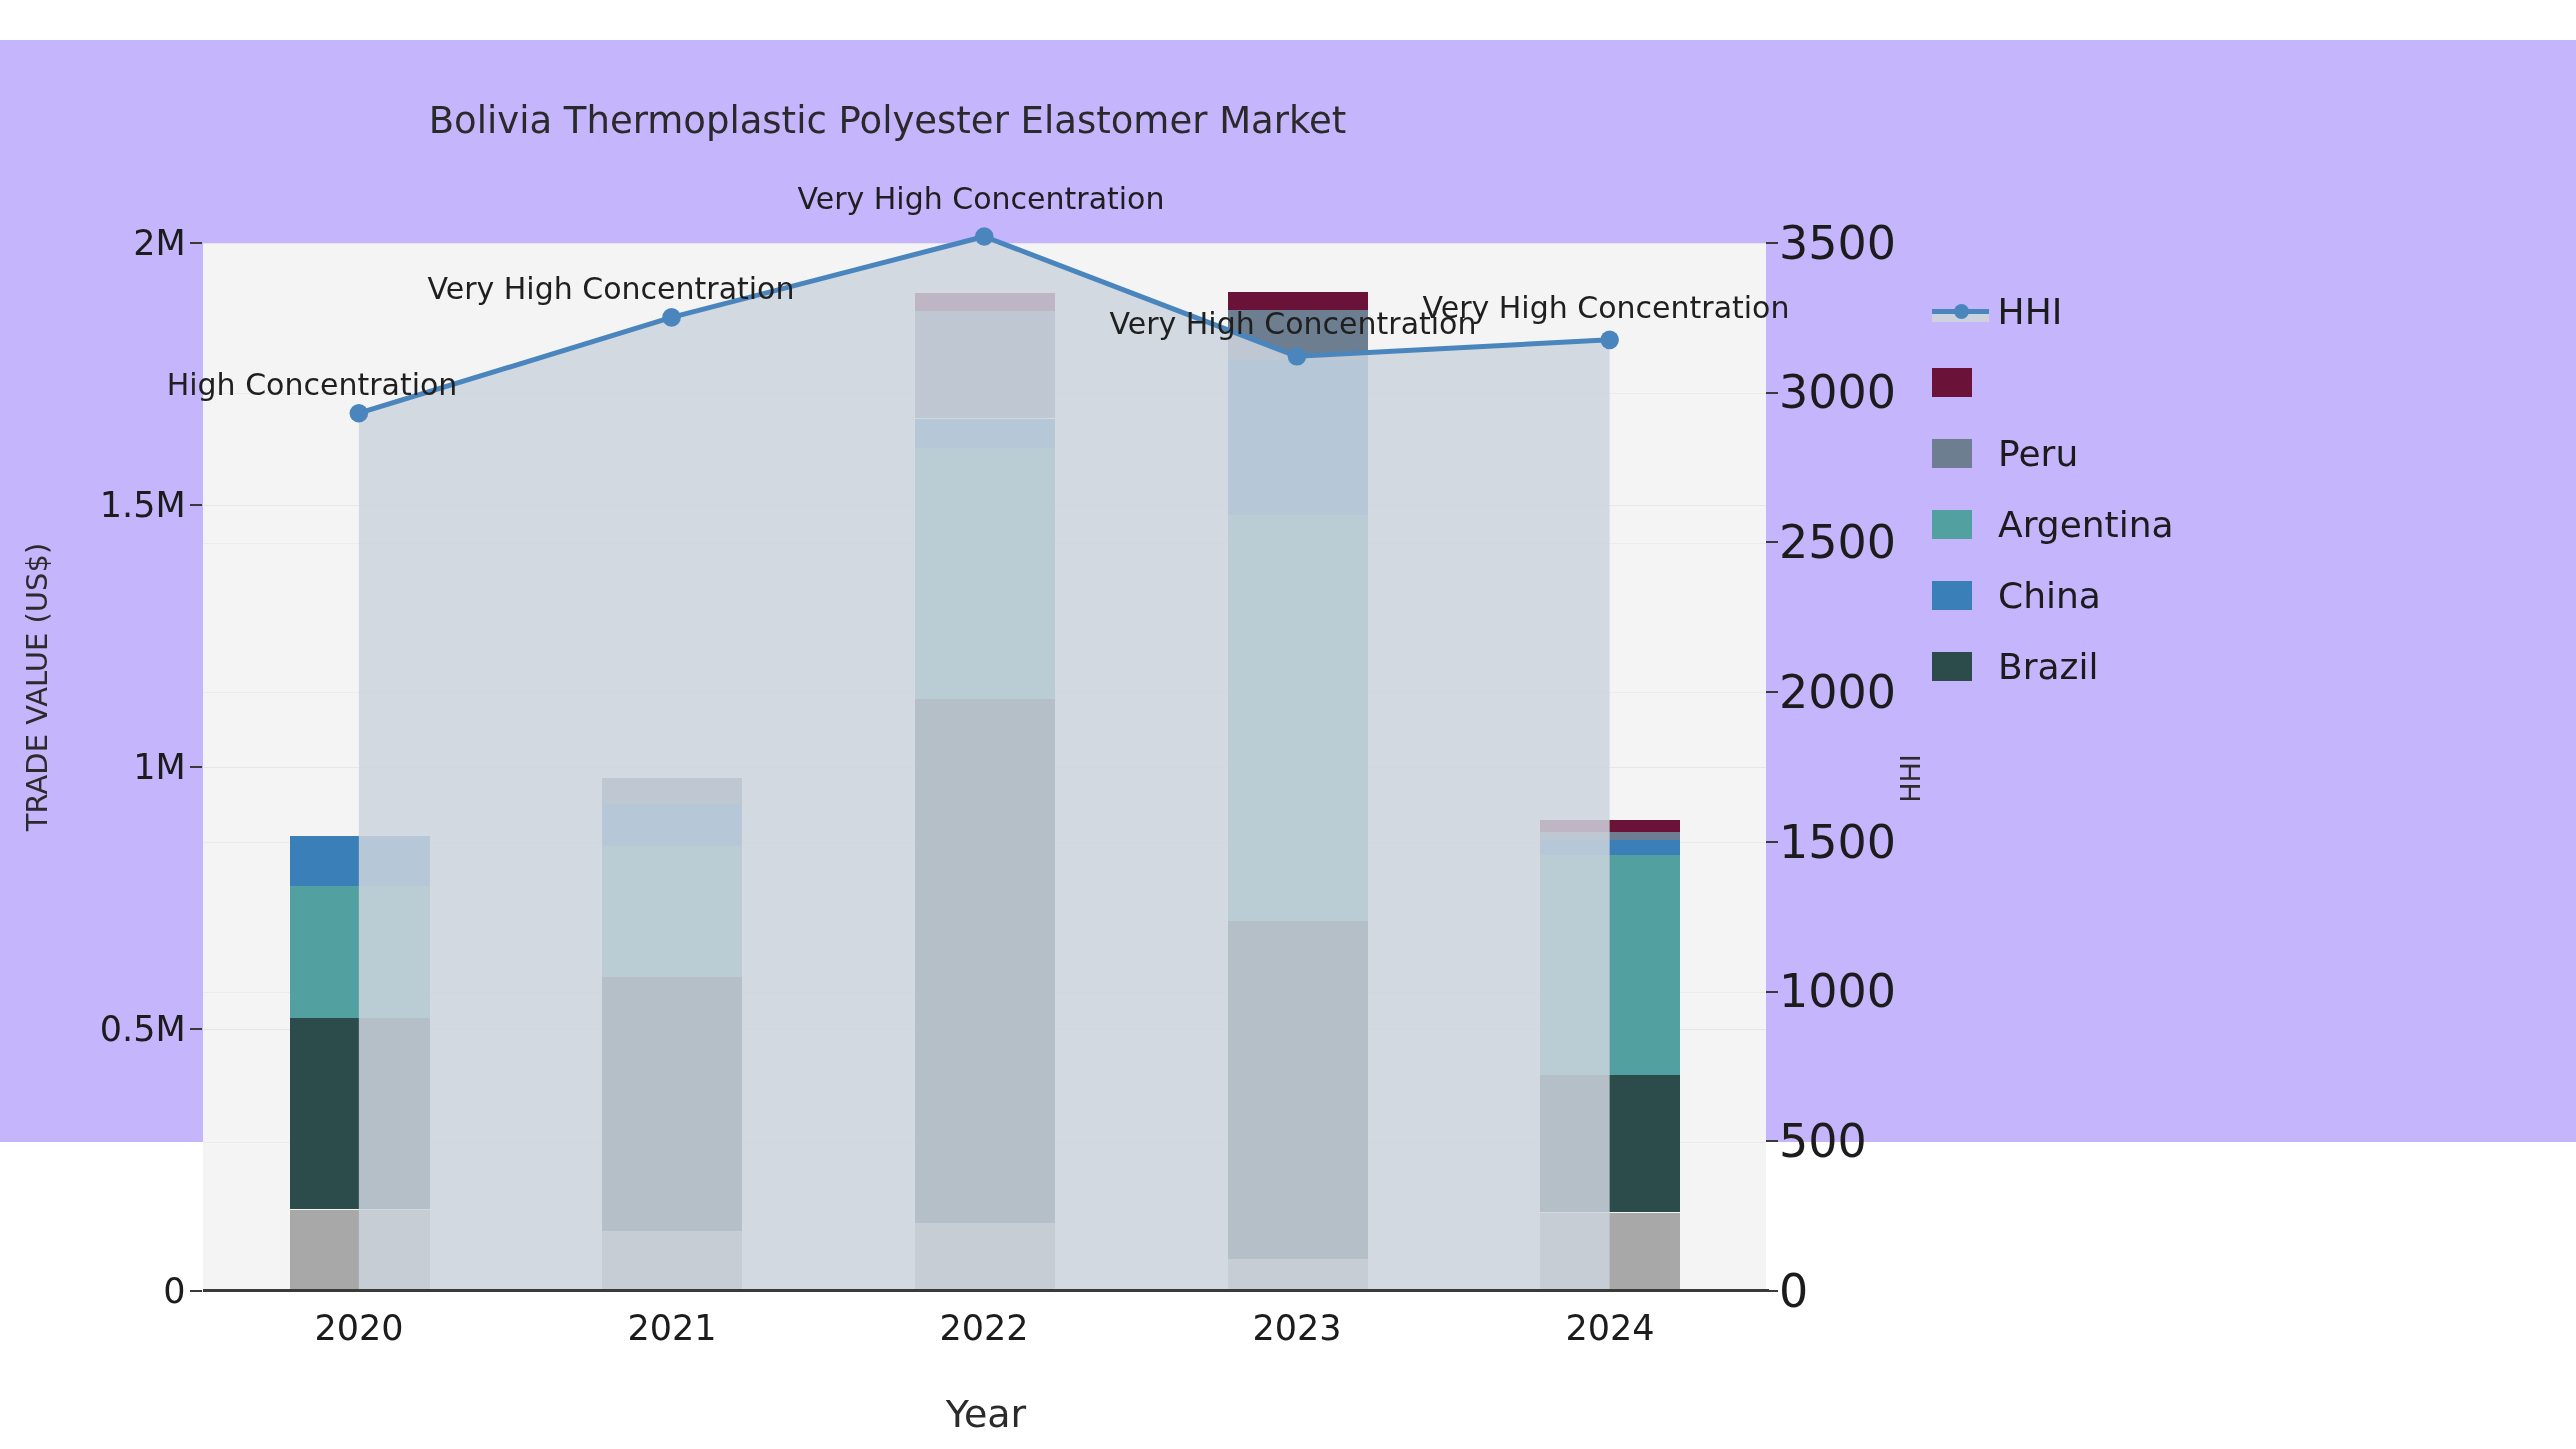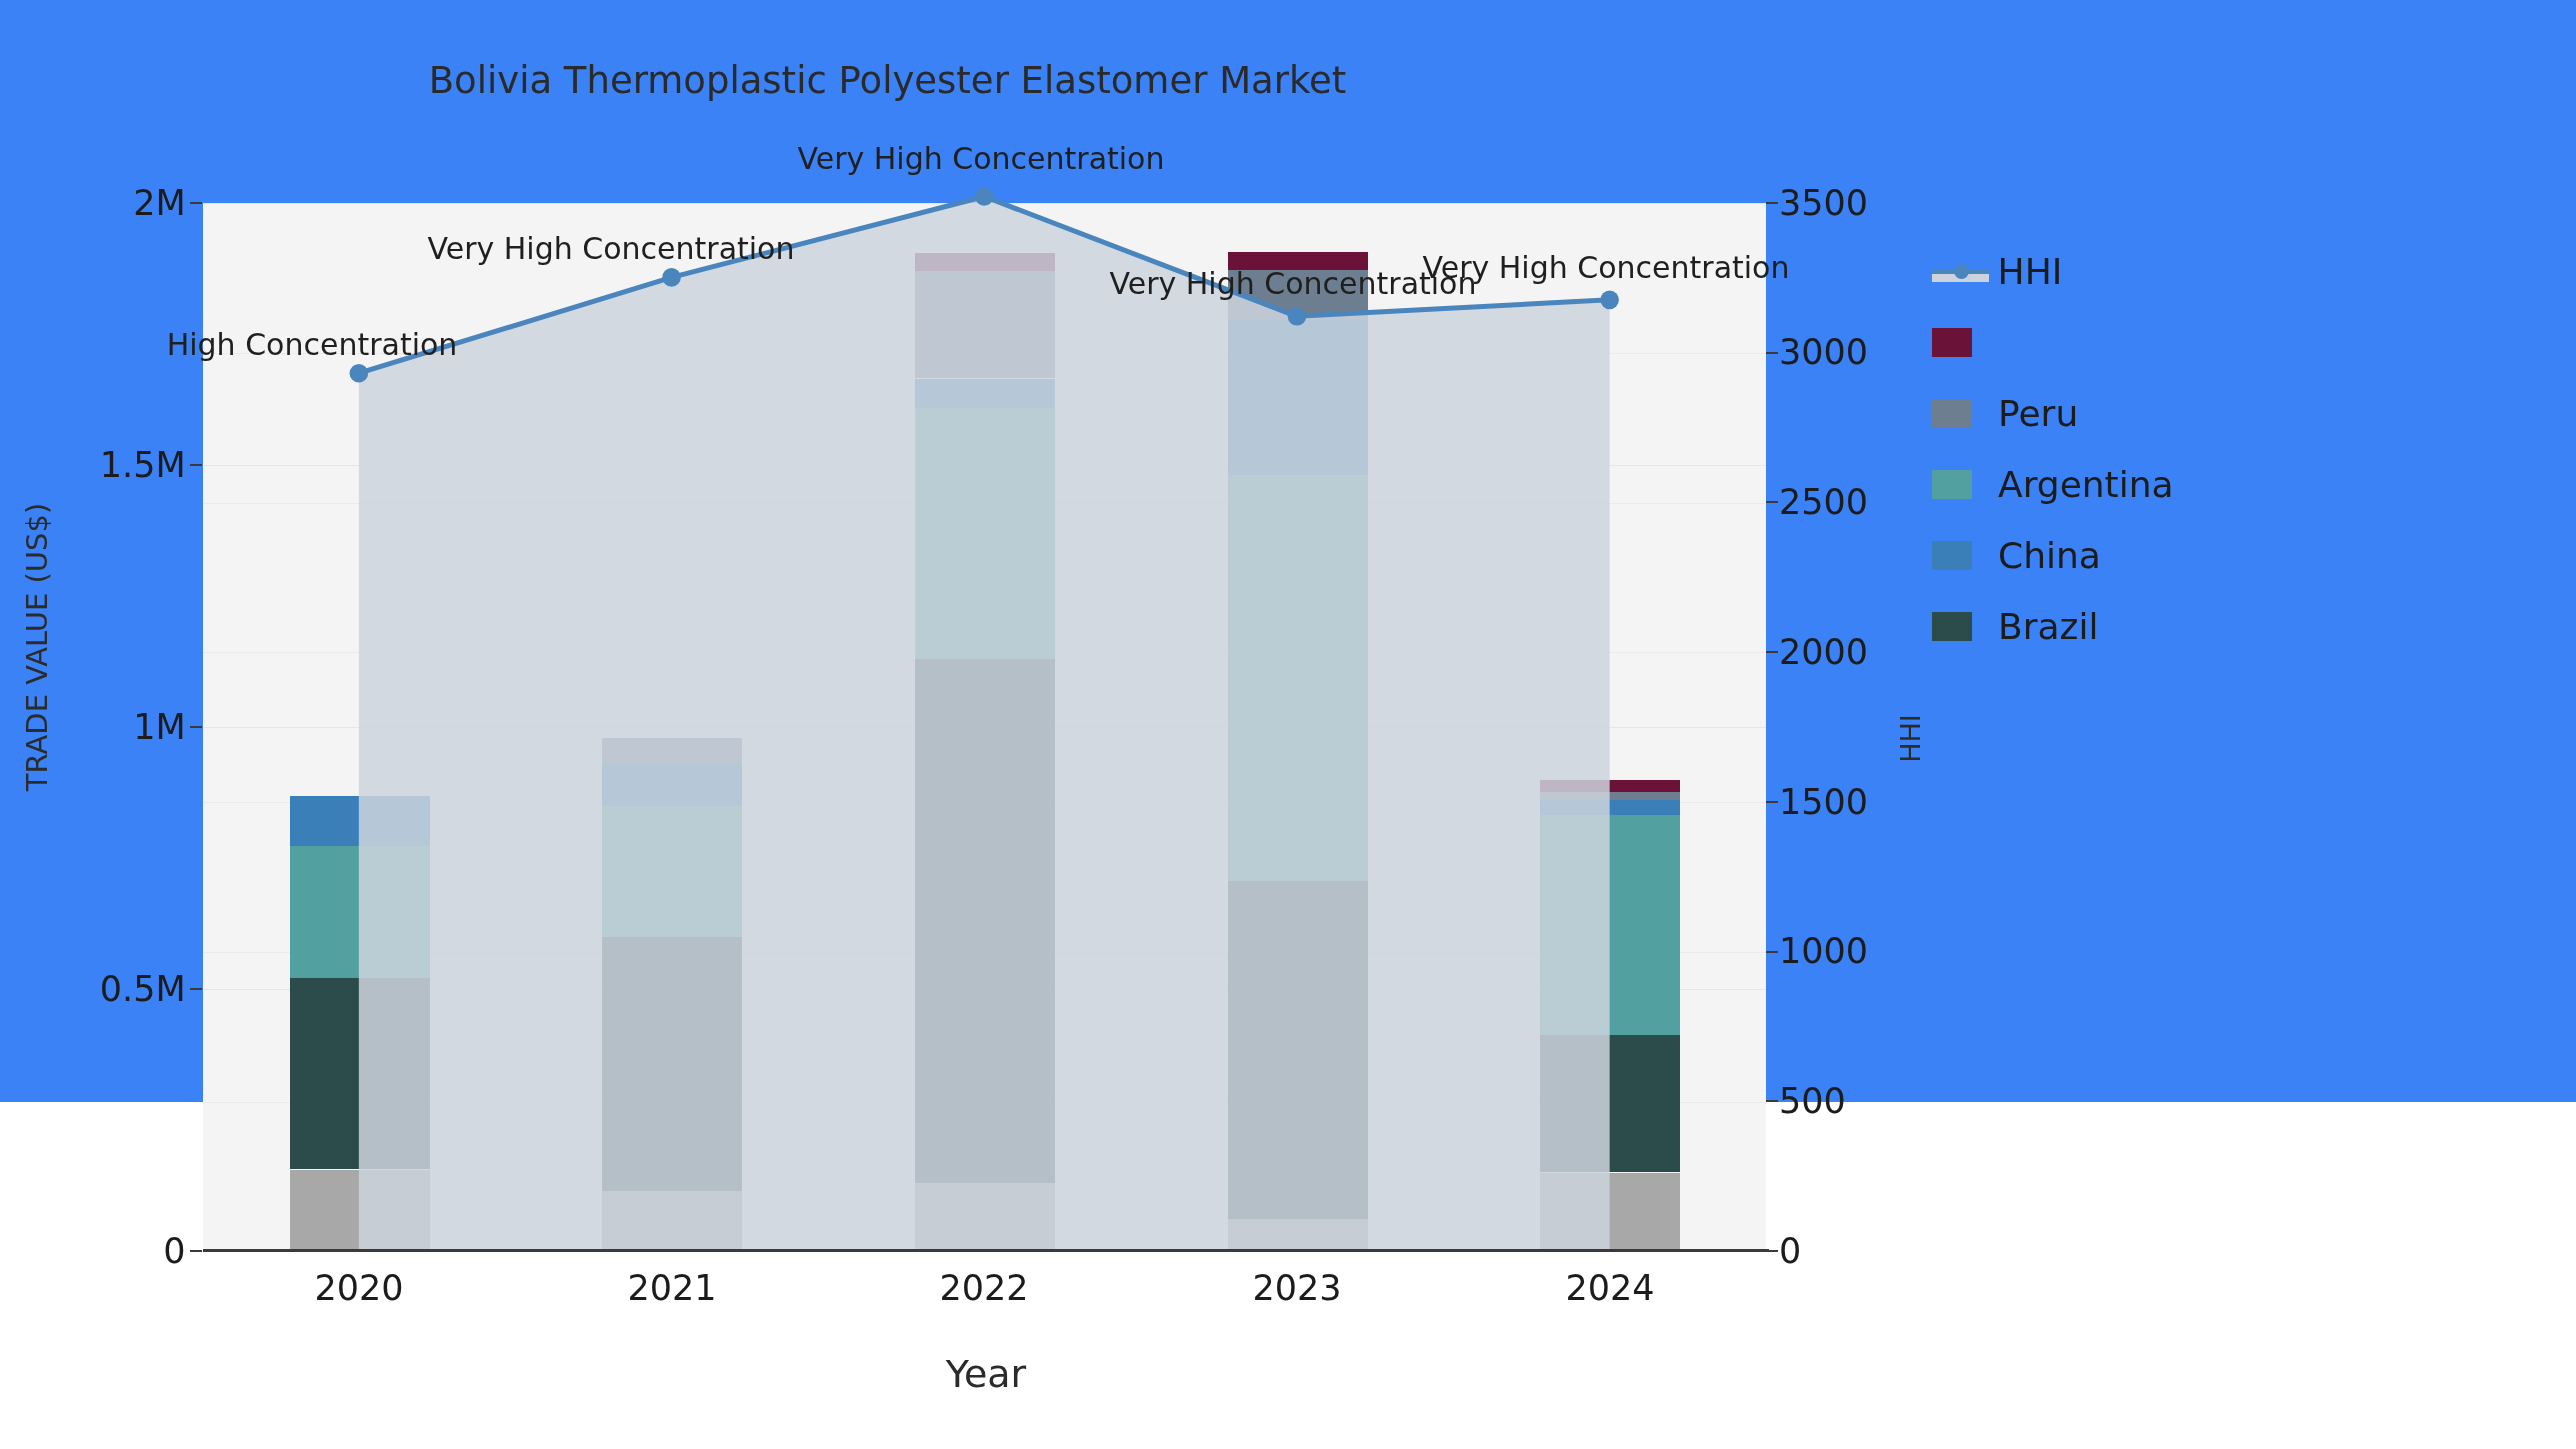--- a/index.html
+++ b/index.html
@@ -1,17 +1,17 @@
 <!DOCTYPE html>
 <html style="font-size:11.4px"><head>
 <meta charset="utf-8">
 <style>
   html,body{margin:0;padding:0;background:#ffffff;}
   body{width:2576px;height:1449px;font-family:"DejaVu Sans","Liberation Sans",sans-serif;overflow:hidden;}
-  #root{position:relative;width:2576px;height:1102px;background:#3b82f6;}
+  #root{position:relative;width:2576px;height:1102px;background:#c4b5fd;margin-top:40px;}
 
   
   .title{
     position:absolute;left:0;top:57px;width:1775px;text-align:center;
     font-size:37px;color:#2a2a2a;line-height:1.28;font-weight:400;
   }
   .title .l2{display:block;}
 
   
   #plot{
@@ -23,21 +23,21 @@
 
   
   .axis-bottom{position:absolute;left:203px;top:1249px;width:1566px;height:2.9px;background:#3a3a3a;}
   .tick-left{position:absolute;width:12px;height:2.1px;background:#3a3a3a;left:190px;}
   .tick-right{position:absolute;width:12px;height:2.1px;background:#3a3a3a;left:1766px;}
 
   
   .ytick{position:absolute;right:1.4px;font-size:35px;color:#1c1c1c;transform:translateY(-50%);white-space:nowrap;}
   .ytick-left-wrap{position:absolute;left:0;width:187px;top:0;height:1449px;}
   .ytick-right-wrap{position:absolute;left:1779px;width:215px;top:0;height:1449px;}
-  .ytick-r{position:absolute;left:0;font-size:35px;color:#1c1c1c;transform:translateY(-50%);white-space:nowrap;}
+  .ytick-r{position:absolute;left:0;font-size:46px;color:#1c1c1c;transform:translateY(-50%);white-space:nowrap;}
   .xtick{position:absolute;top:1268px;font-size:35px;color:#1c1c1c;transform:translateX(-50%);white-space:nowrap;}
 
   
   .ylabel-left{
     position:absolute;left:-192px;top:630px;width:458px;text-align:center;
     font-size:29px;color:#2b2b2b;transform:rotate(-90deg);white-space:nowrap;
   }
   .ylabel-right{
     position:absolute;left:1803px;top:723px;width:215px;text-align:center;
     font-size:27px;color:#2b2b2b;transform:rotate(-90deg);white-space:nowrap;

